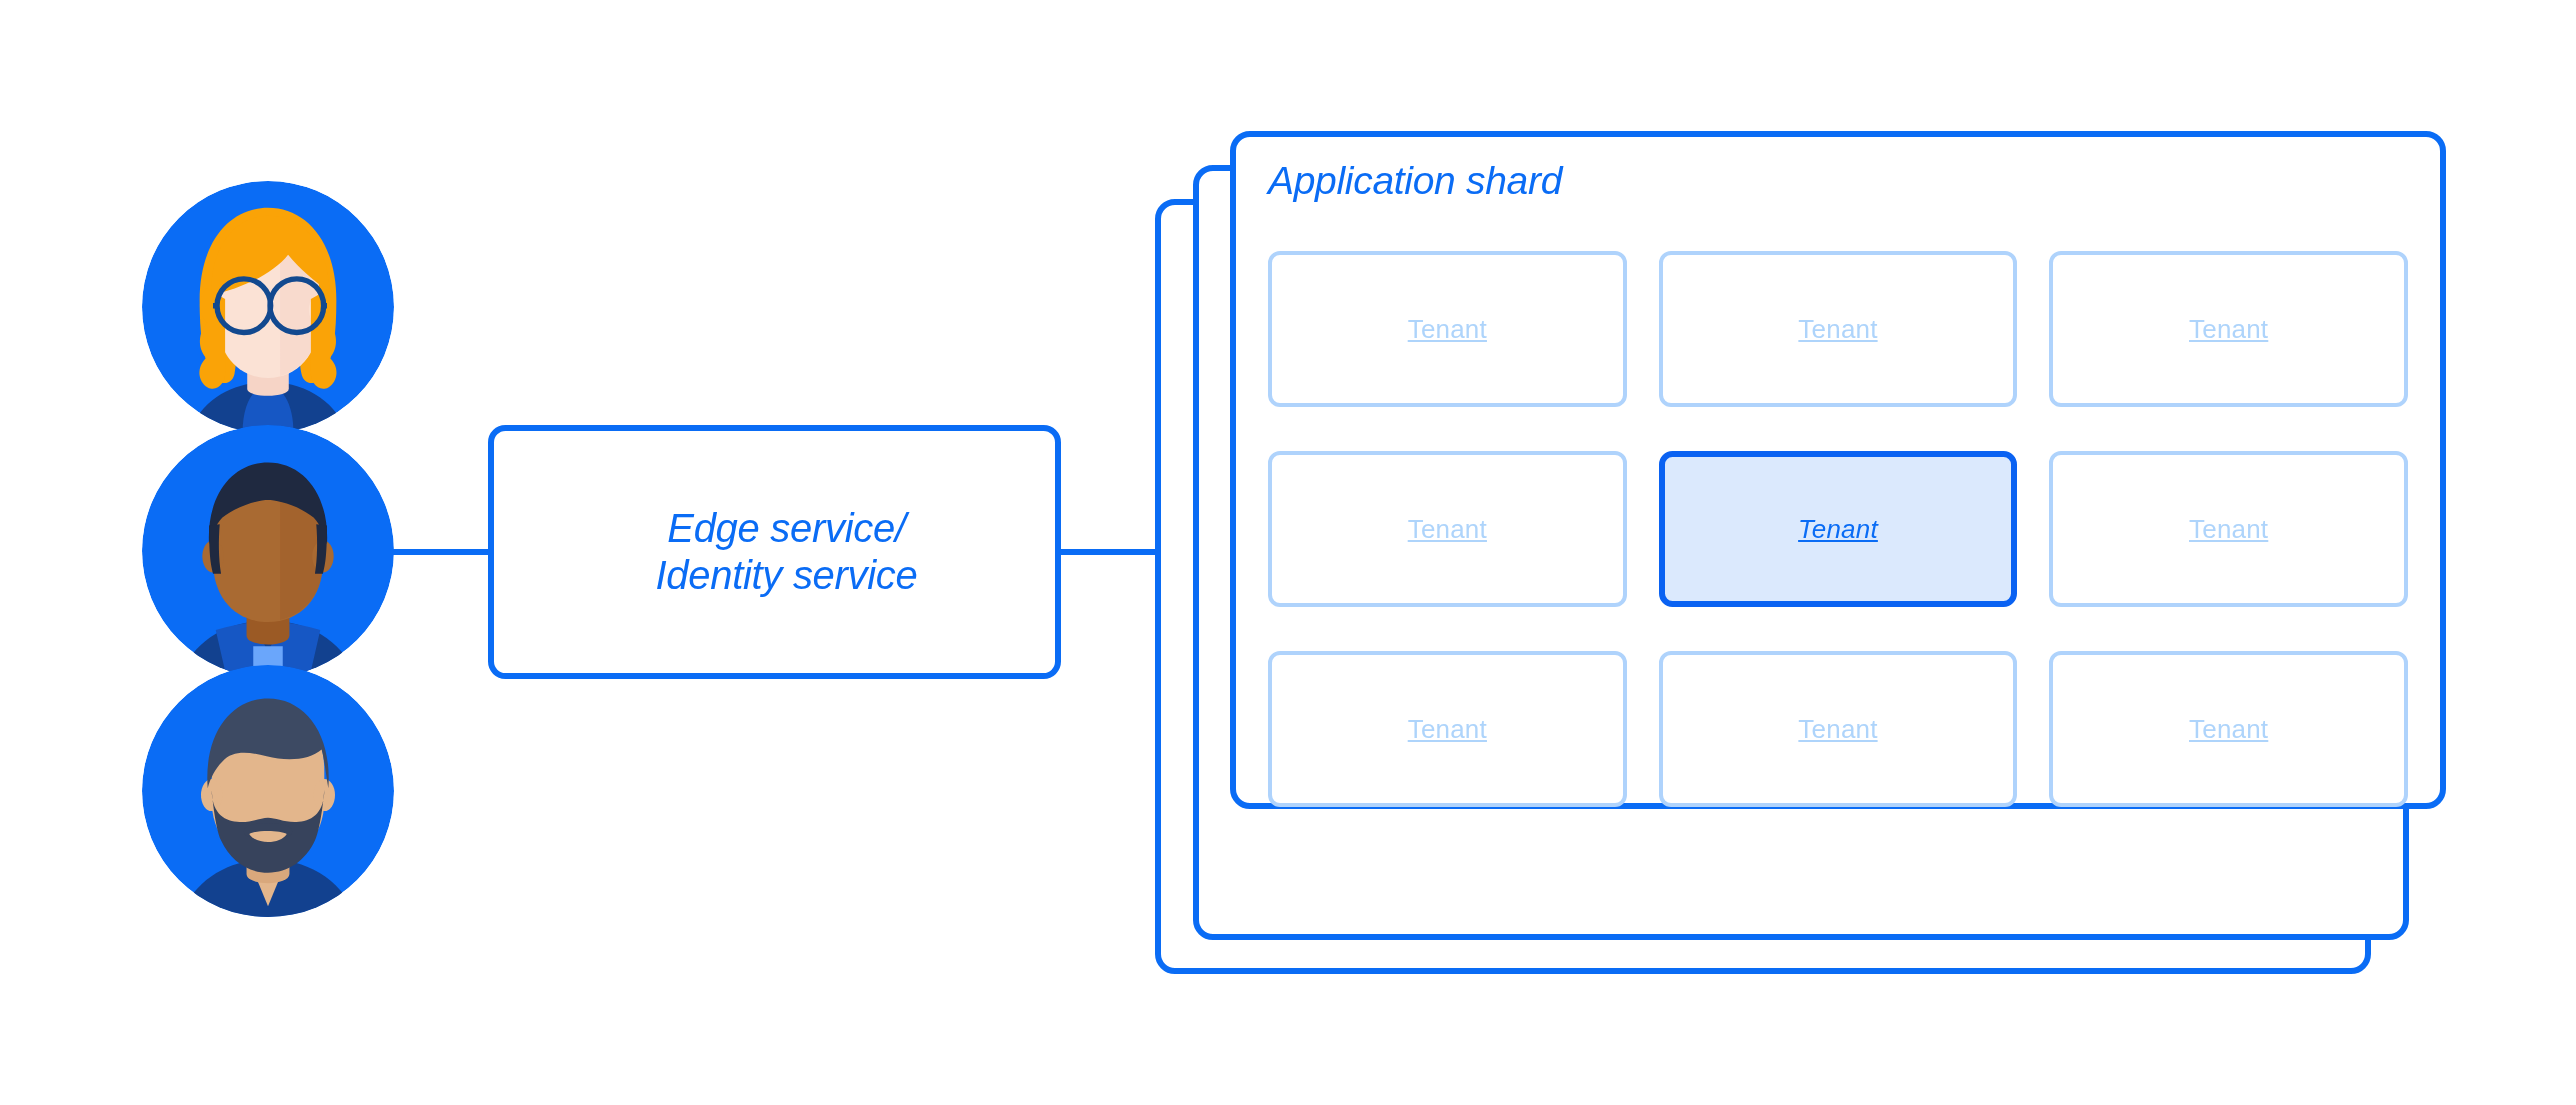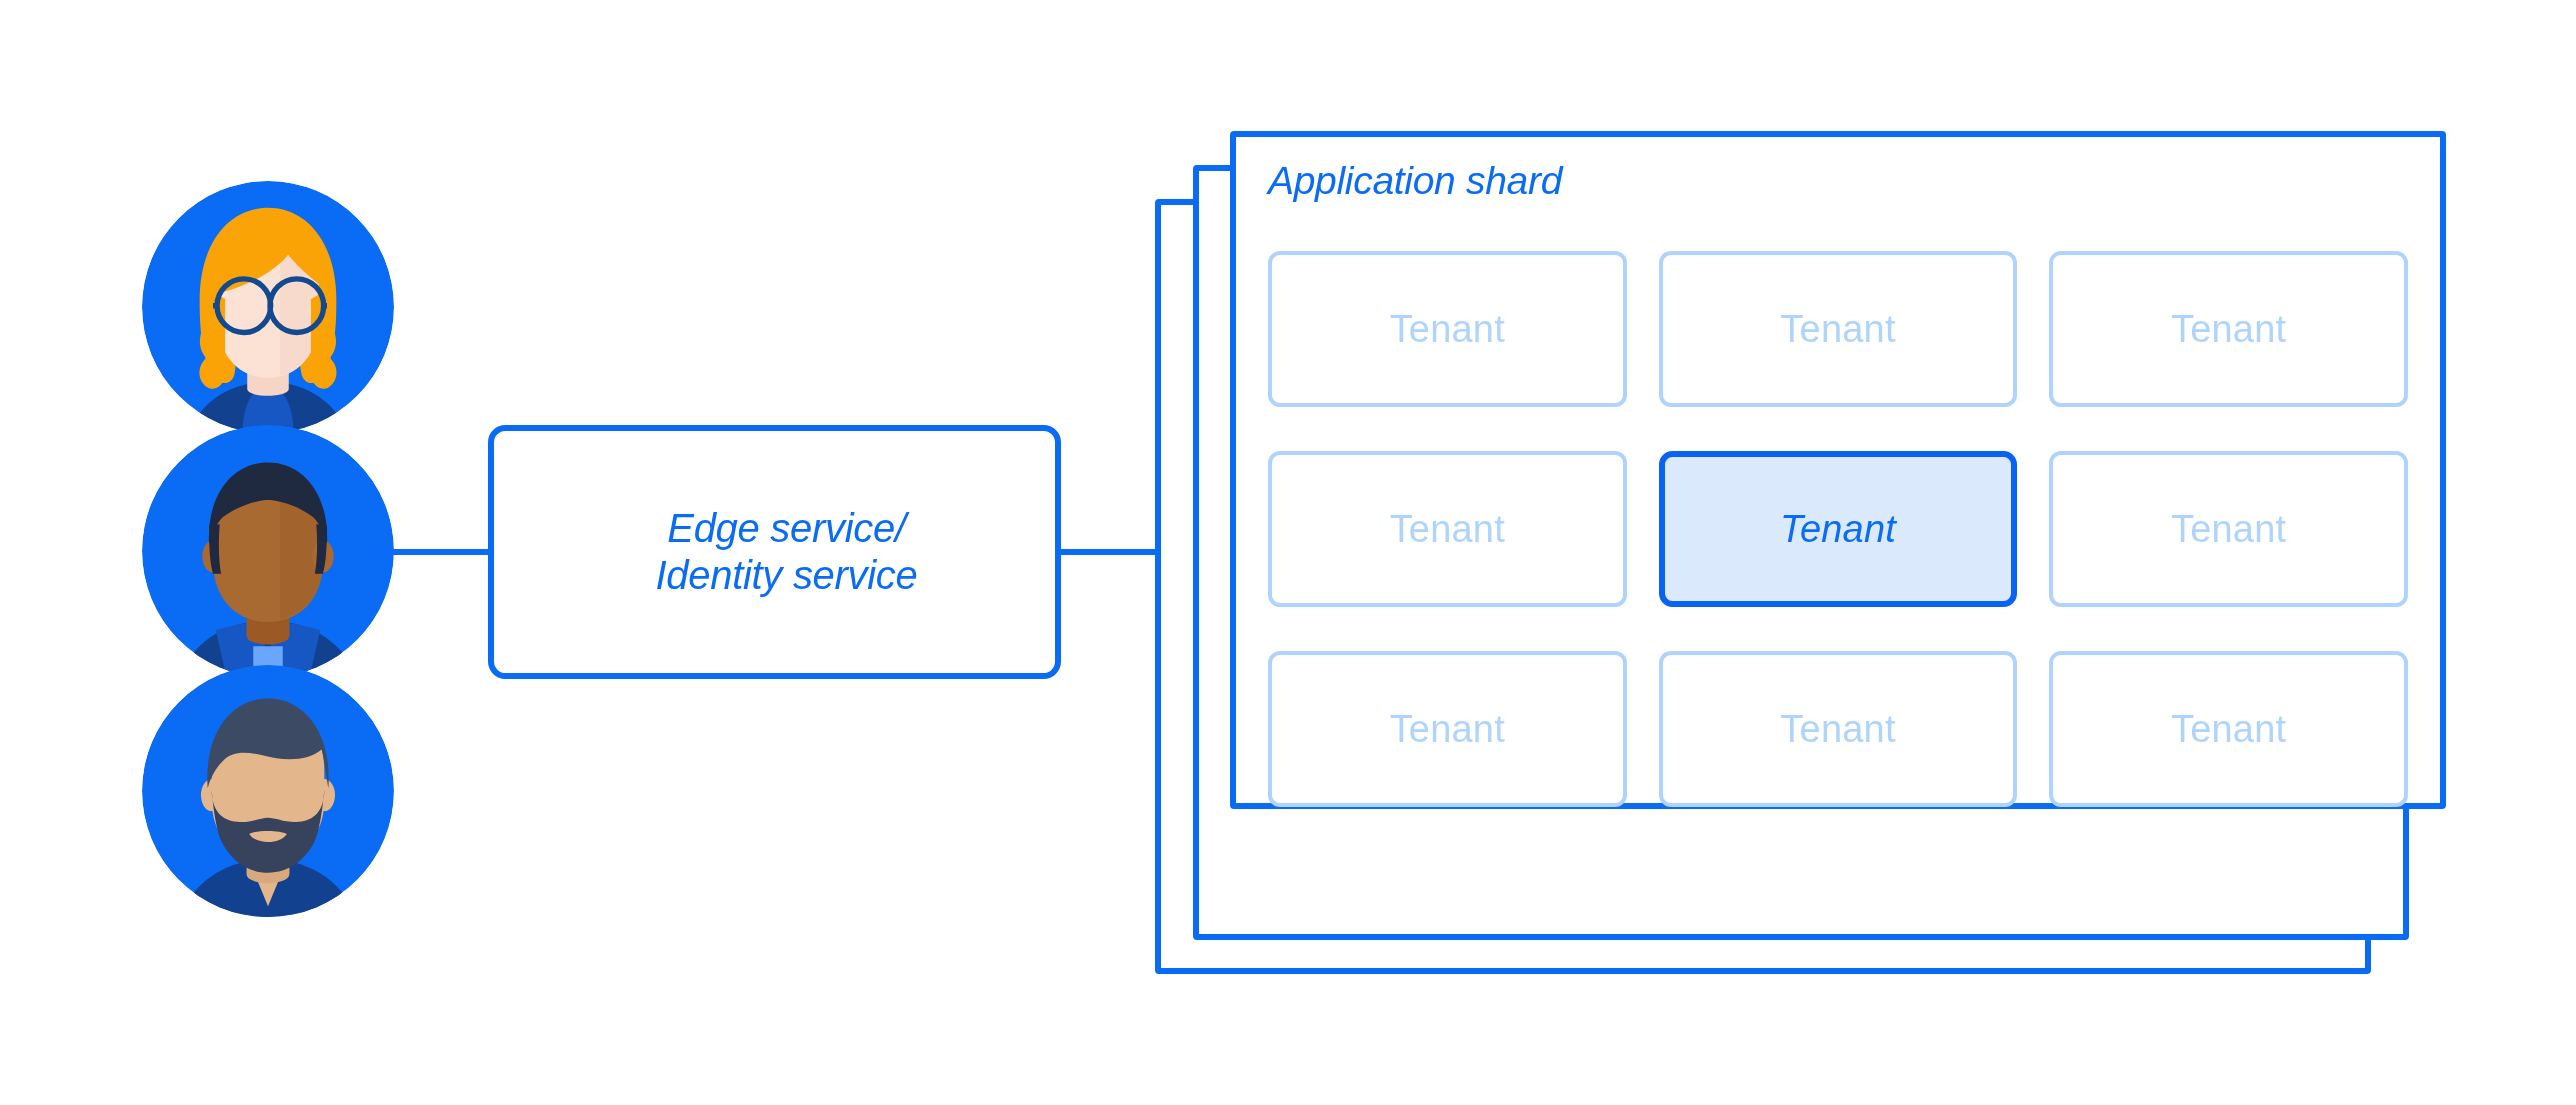--- a/index.html
+++ b/index.html
@@ -44,21 +44,21 @@
     letter-spacing:-0.3px;
     white-space:pre-line;
     margin-left:24px;
   }
 
   
   .shard-card{
     position:absolute;
     box-sizing:border-box;
     border:6px solid #0a6cf5;
-    border-radius:4px;
+    border-radius:20px;
     background:#ffffff;
   }
   .shard-back-2{ left:1155px; top:199px; width:1216px; height:775px; }
   .shard-back-1{ left:1193px; top:165px; width:1216px; height:775px; }
   .shard-front { left:1230px; top:131px; width:1216px; height:678px; }
 
   .shard-title{
     position:absolute;
     left:32px;top:21.5px;
     font-size:39px;
@@ -77,24 +77,25 @@
     grid-template-rows:repeat(3,156px);
     column-gap:32px;
     row-gap:44px;
   }
   .tenant{
     box-sizing:border-box;
     border:4px solid #afd3fc;
     border-radius:12px;
     background:#ffffff;
     display:flex;align-items:center;justify-content:center;
-    font-size:38px;
+    font-size:26px;
     color:#aed4fb;
     font-style:normal;
     letter-spacing:0.2px;
+    text-decoration:underline;
   }
   .tenant.active{
     border:6.7px solid #0a62f2;
     background:#dbe9fd;
     color:#0a6cf5;
     font-style:italic;
     border-radius:13.4px;
   }
 </style>
 </head>

